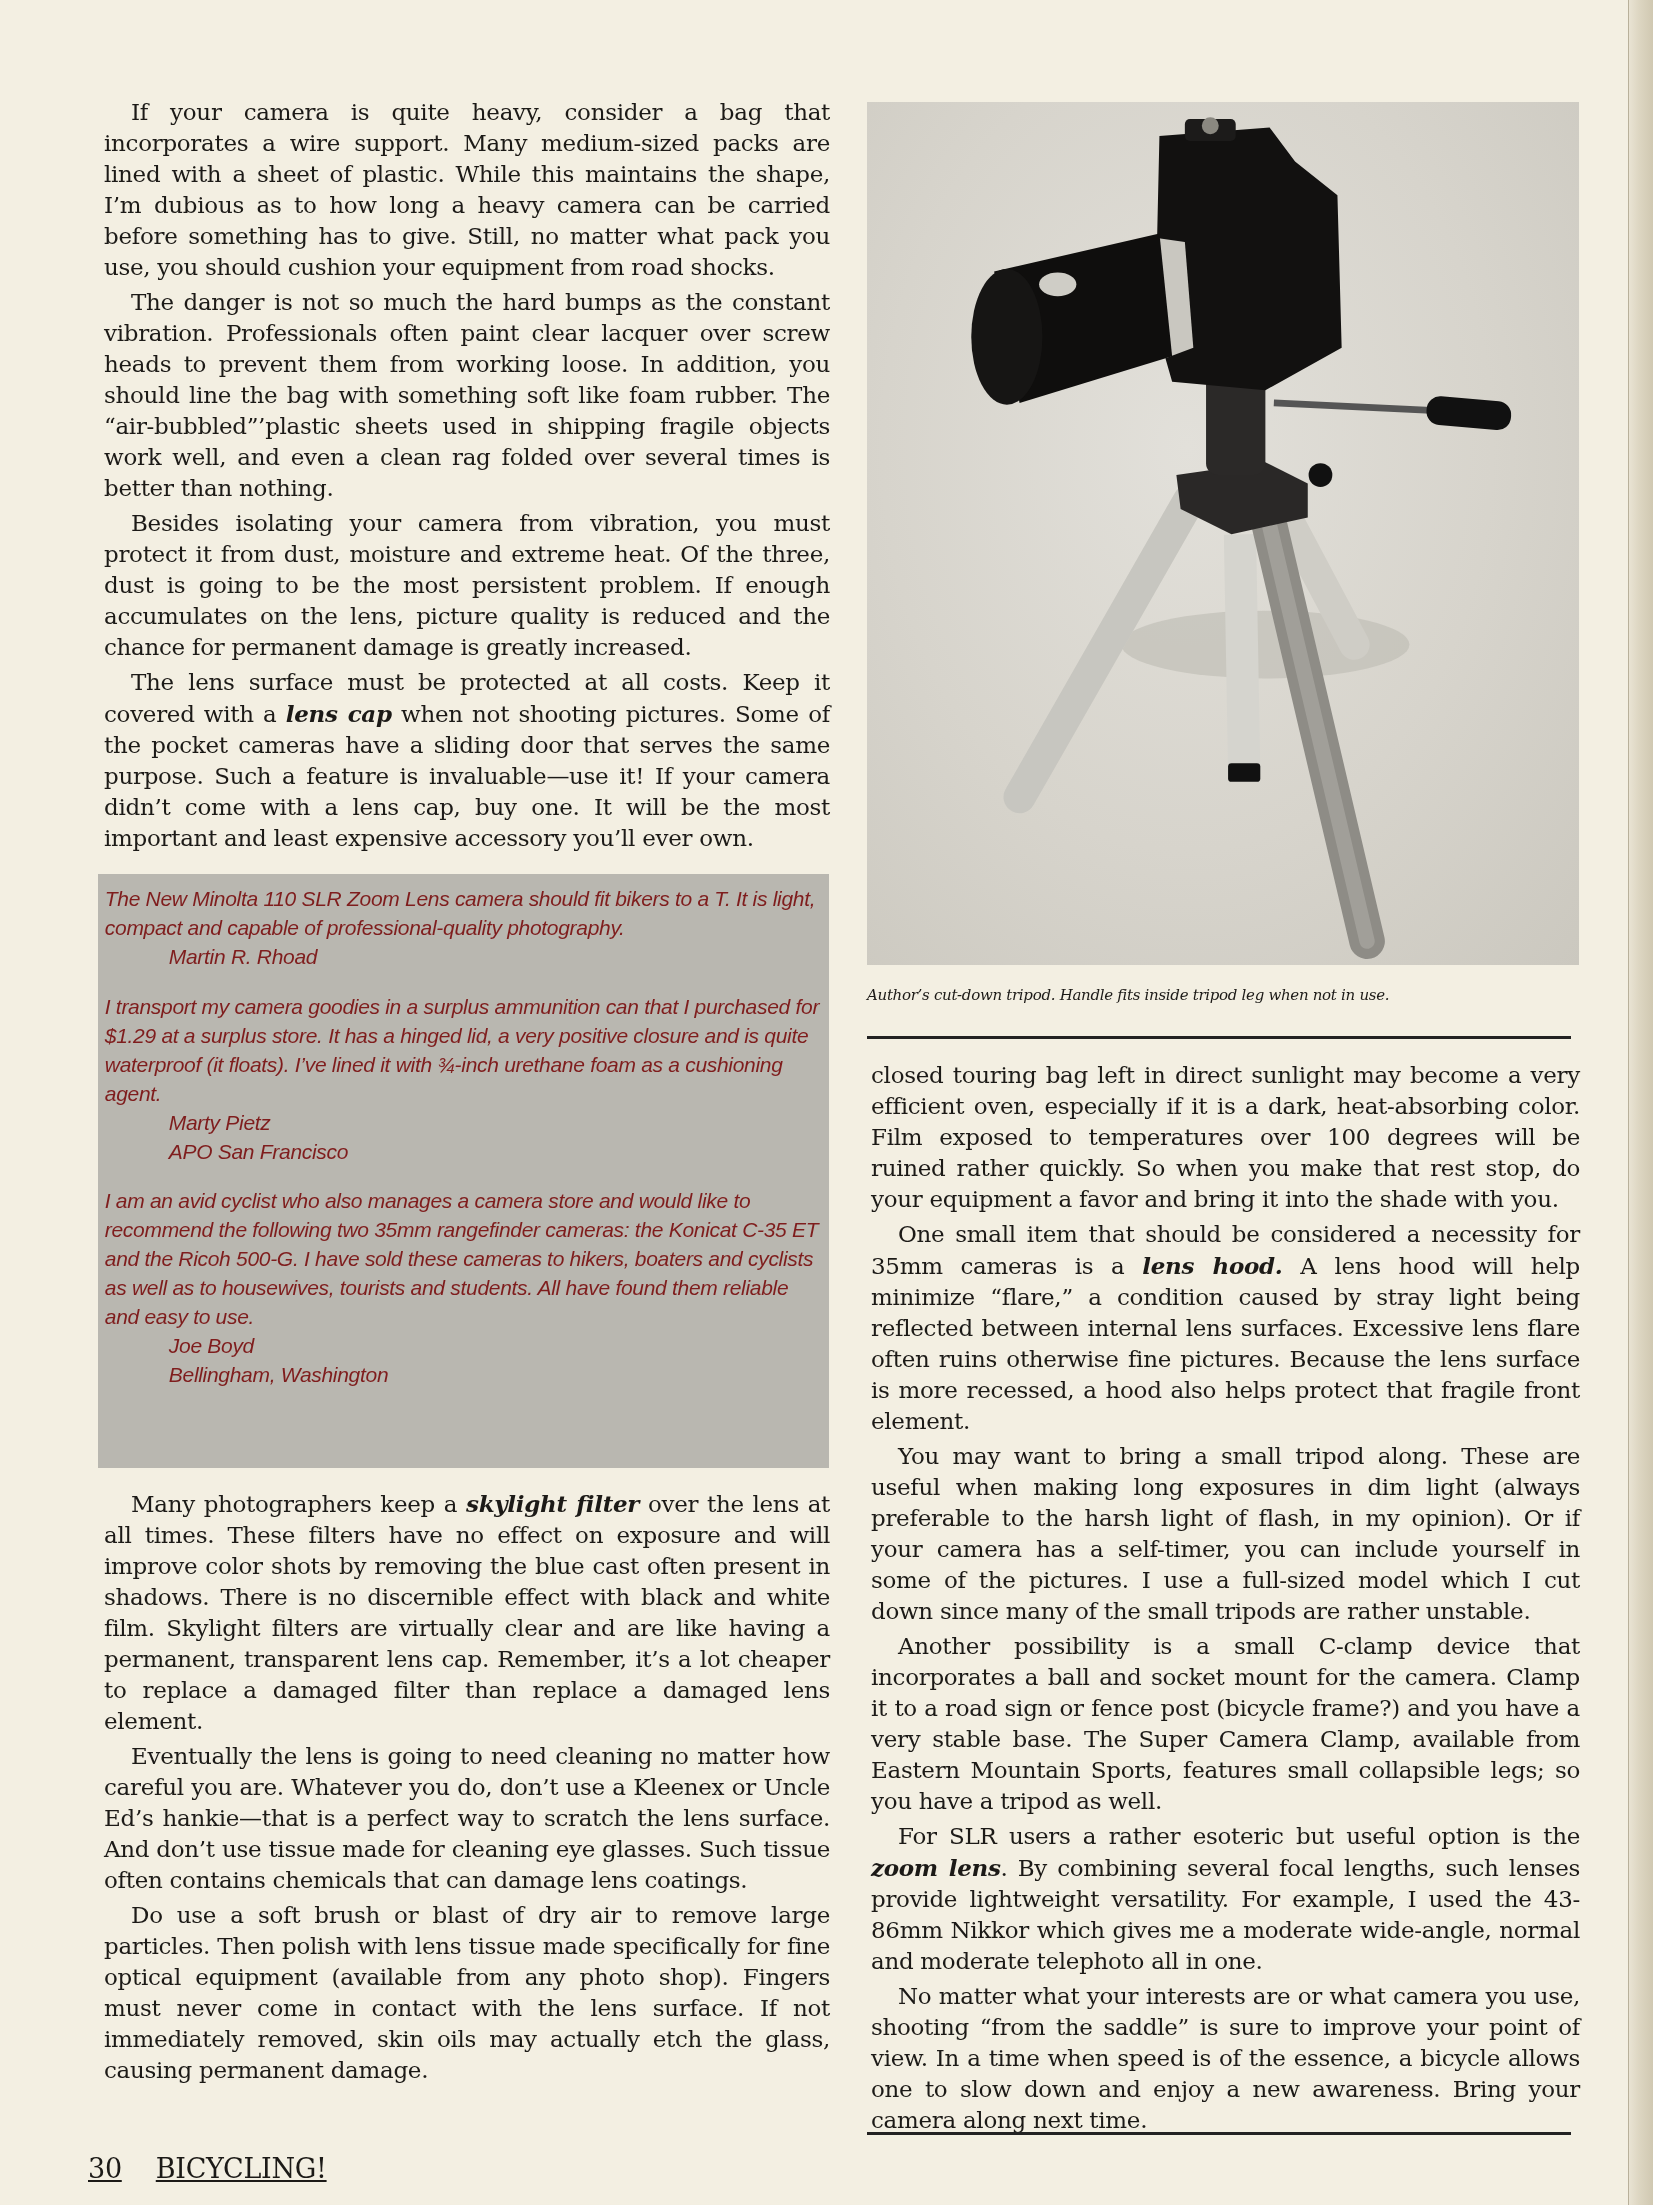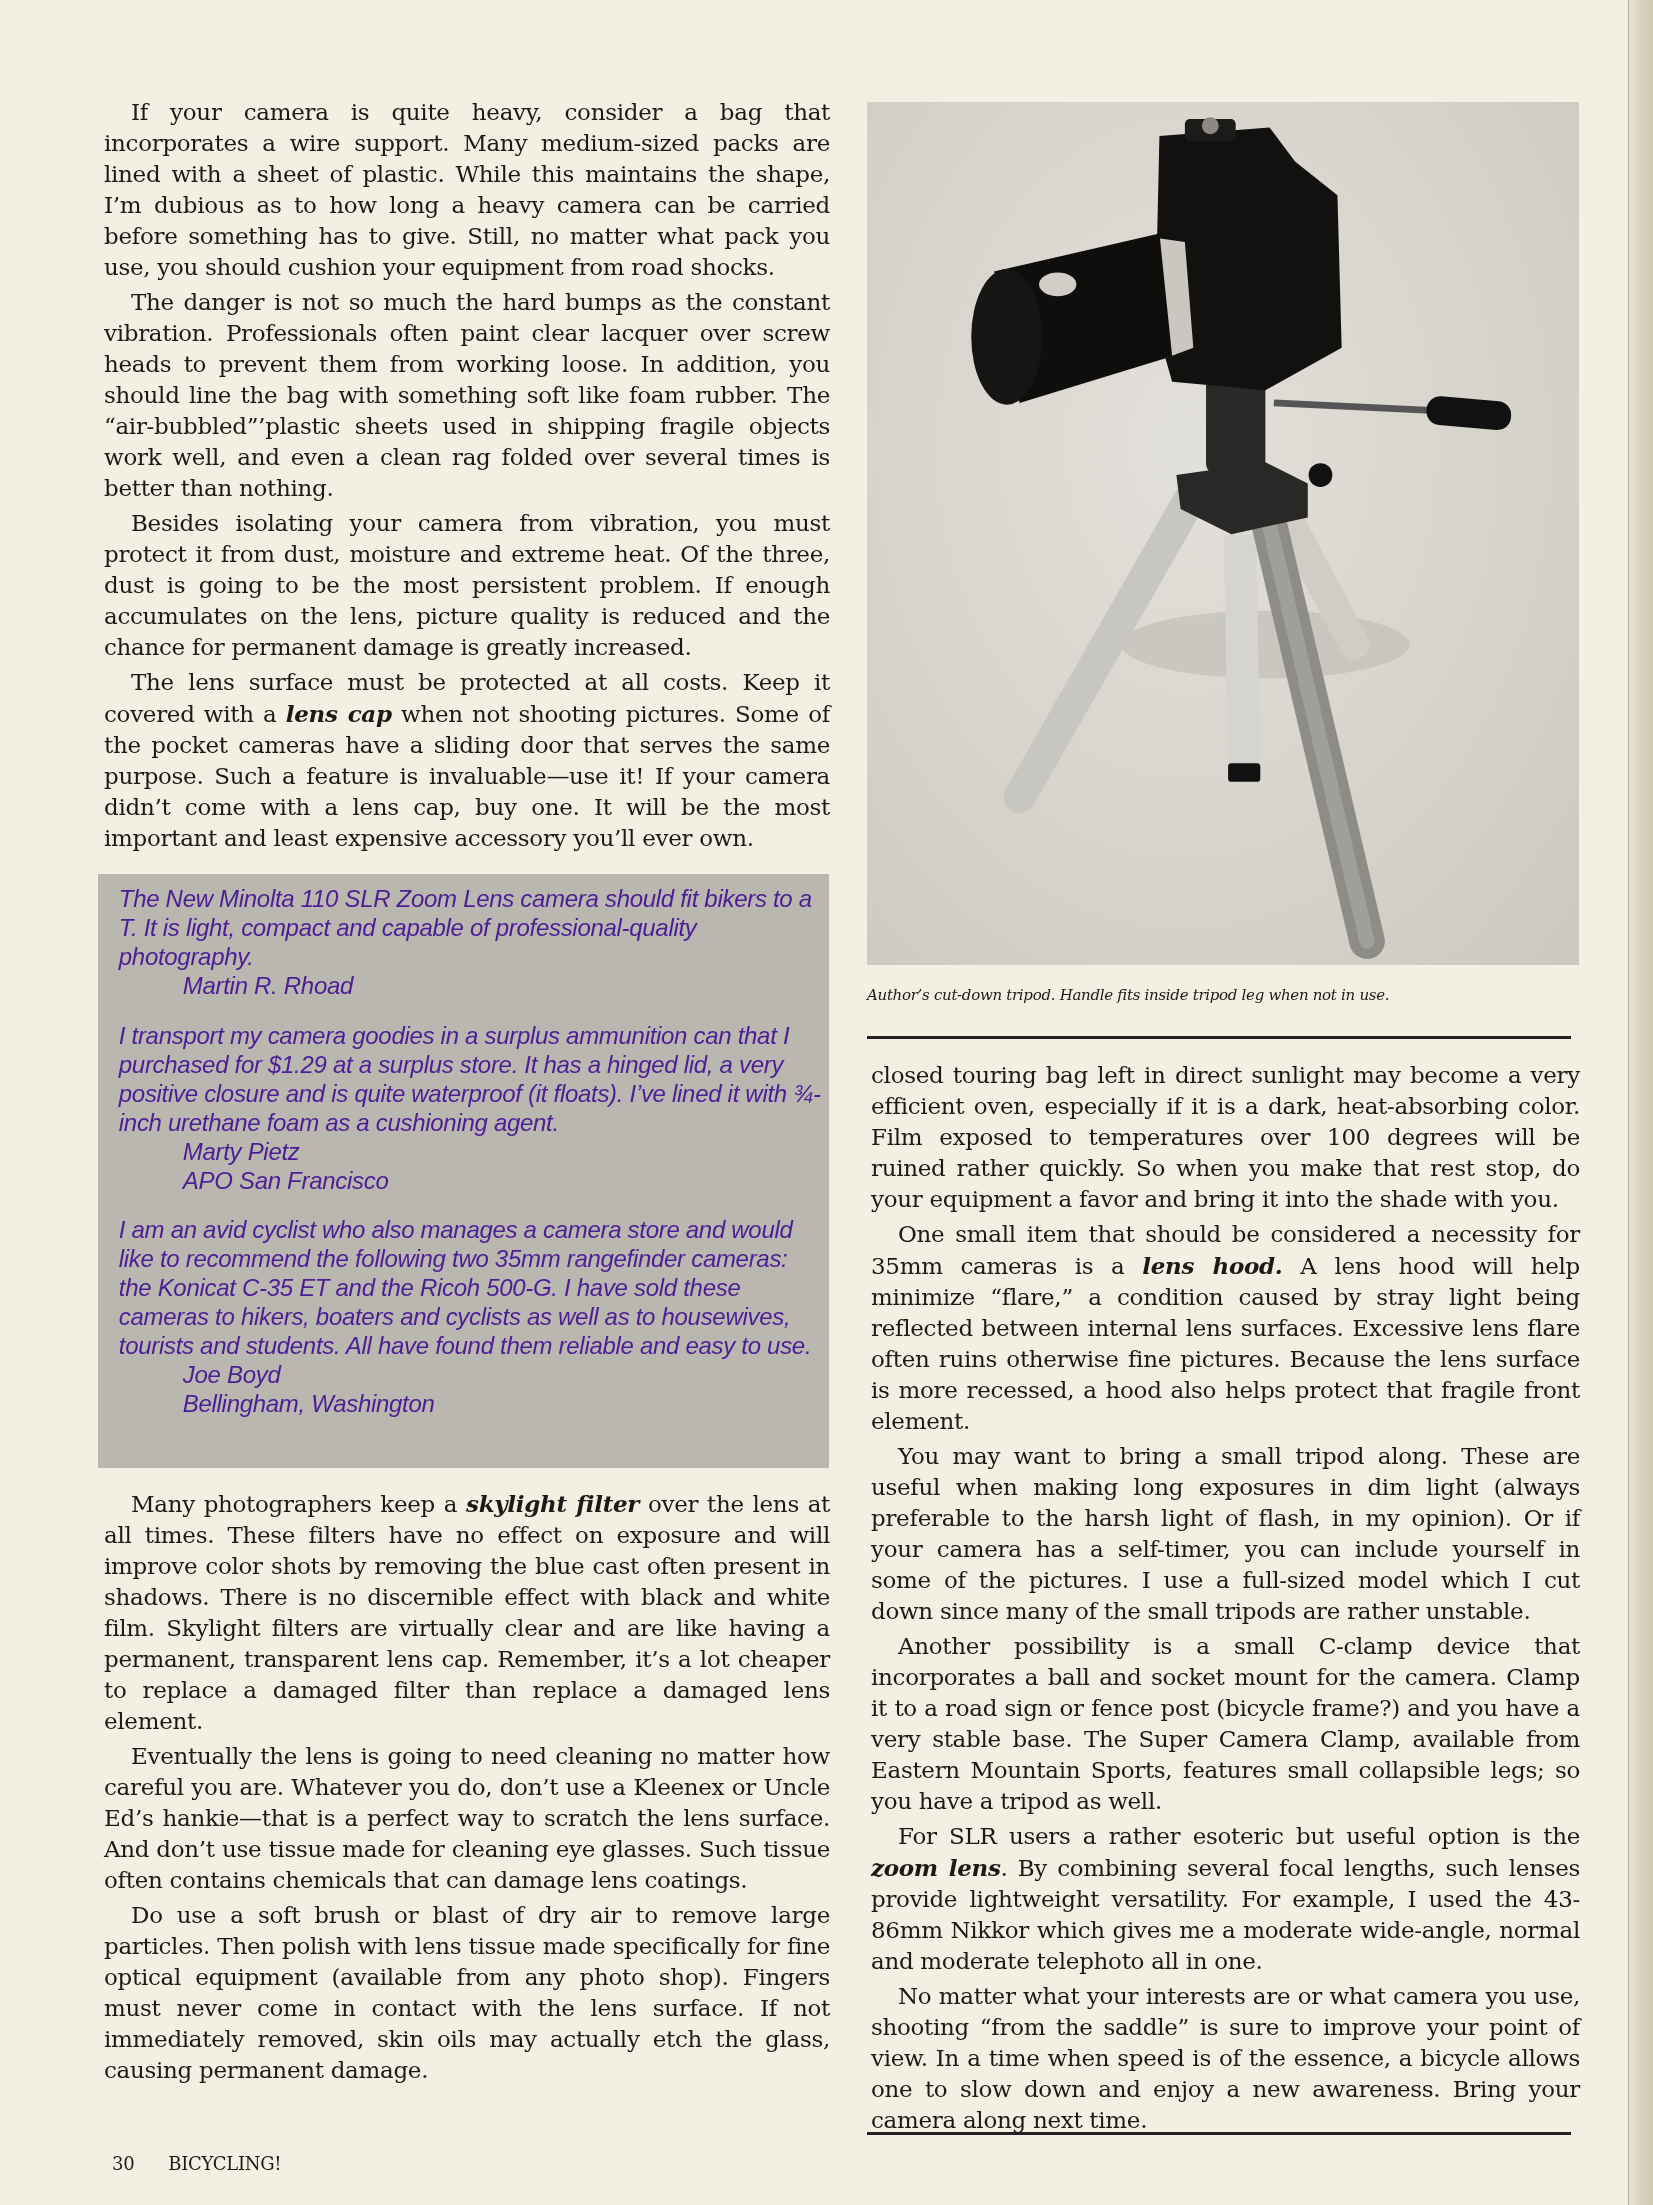--- a/index.html
+++ b/index.html
@@ -27,45 +27,44 @@
   #left-bottom { left: 100px; top: 1484px; width: 734px; }
   #right-bottom { left: 867px; top: 1056px; width: 717px; }
 
   .sidebar-box {
     position: absolute; left: 98px; top: 874px; width: 731px; height: 594px;
     background: #b9b7b0;
     padding: 10.2px 0 0 0; box-sizing: border-box;
   }
   .sidebar-letter {
     font-family: "Liberation Sans", "DejaVu Sans", sans-serif;
-    font-style: italic; font-size: 24px; line-height: 29px;
-    color: #4c1d95; padding: 0 6.8px 0 6.8px; margin-bottom: 20.4px;
+    font-style: italic; font-size: 21px; line-height: 29px;
+    color: #7f1d1d; padding: 0 6.8px 0 6.8px; margin-bottom: 20.4px;
     letter-spacing: -0.3px;
-    margin-left: 14px;
   }
   .sidebar-letter .sig { padding-left: 64px; }
 
   .photo {
     position: absolute; left: 867px; top: 102px; width: 712px; height: 863px;
     background: radial-gradient(ellipse at 45% 40%, #e2e0da 0%, #d7d4cc 55%, #cbc8bf 100%);
   }
   .caption {
     position: absolute; left: 867px; top: 981px; width: 696px;
     font-style: italic; font-size: 15px; line-height: 28px;
     letter-spacing: -0.3px;
   }
   .rule {
     position: absolute; height: 2.5px; background: #222;
   }
   #caption-rule { left: 867px; top: 1036px; width: 704px; }
   #end-rule { left: 867px; top: 2132px; width: 704px; }
 
   .footer {
-    position: absolute; left: 112px; top: 2153px;
-    font-size: 18px; letter-spacing: -0.3px;
+    position: absolute; left: 88px; top: 2153px;
+    font-size: 27px; letter-spacing: -0.3px; text-decoration: underline;
   }
   .footer .title { margin-left: 34px; }
 </style>
 </head>
 <body>
 
 <div class="spine"></div>
 
 <div class="col" id="left-top">
   <p>If your camera is quite heavy, consider a bag that incorporates a wire support. Many medium-sized packs are lined with a sheet of plastic. While this maintains the shape, I’m dubious as to how long a heavy camera can be carried before something has to give. Still, no matter what pack you use, you should cushion your equipment from road shocks.</p>

